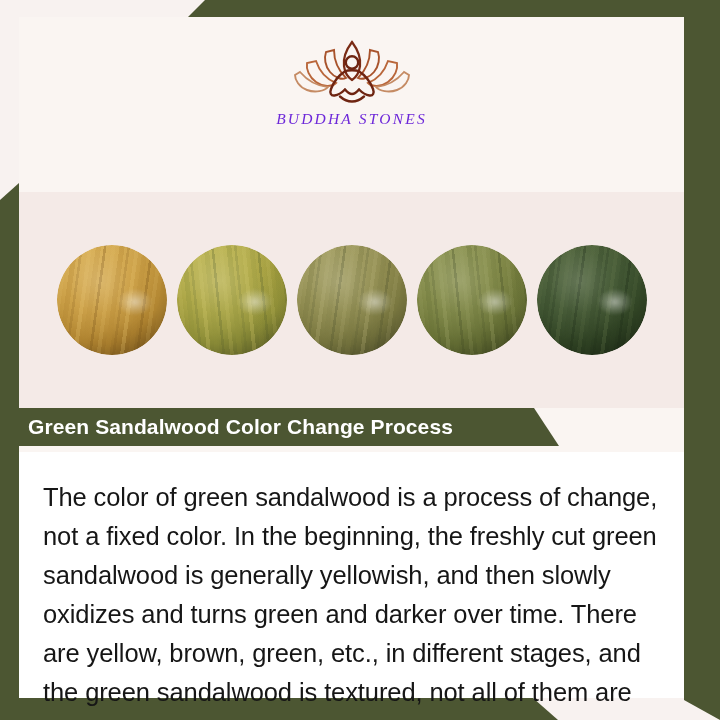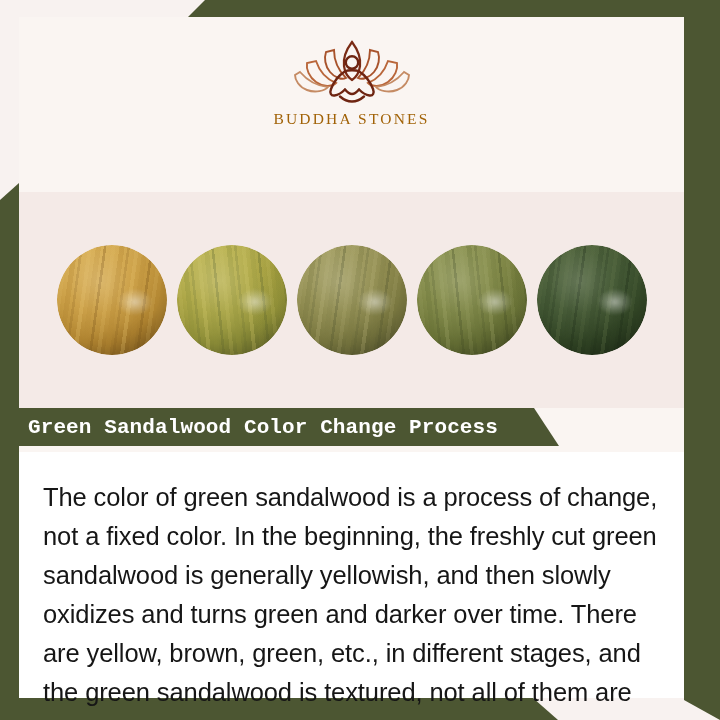--- a/index.html
+++ b/index.html
@@ -84,22 +84,23 @@
   .logo-mark {
     width: 128px;
     height: 70px;
     display: block;
   }
   .logo-wordmark {
     margin-top: 4px;
     font-family: "Liberation Serif", serif;
     font-size: 15.5px;
     letter-spacing: 2.2px;
-    color: #a16207;
+    color: #6d28d9;
     font-weight: 400;
+    font-style: italic;
   }
 
   
   .title-box {
     position: absolute;
     left: 131px;
     top: 111px;
     width: 450px;
     height: 47px;
     background: #FDFBF8;
@@ -179,21 +180,20 @@
     display: flex;
     align-items: center;
   }
   .ribbon-text {
     color: #FFFFFF;
     font-size: 21px;
     font-weight: bold;
     letter-spacing: 0.1px;
     padding-left: 9px;
     white-space: nowrap;
-    font-family: Liberation Mono, monospace;
   }
 
   
   .body-panel {
     position: absolute;
     left: 0;
     top: 435px;
     width: 665px;
     height: 246px;
     background: #FFFFFF;

